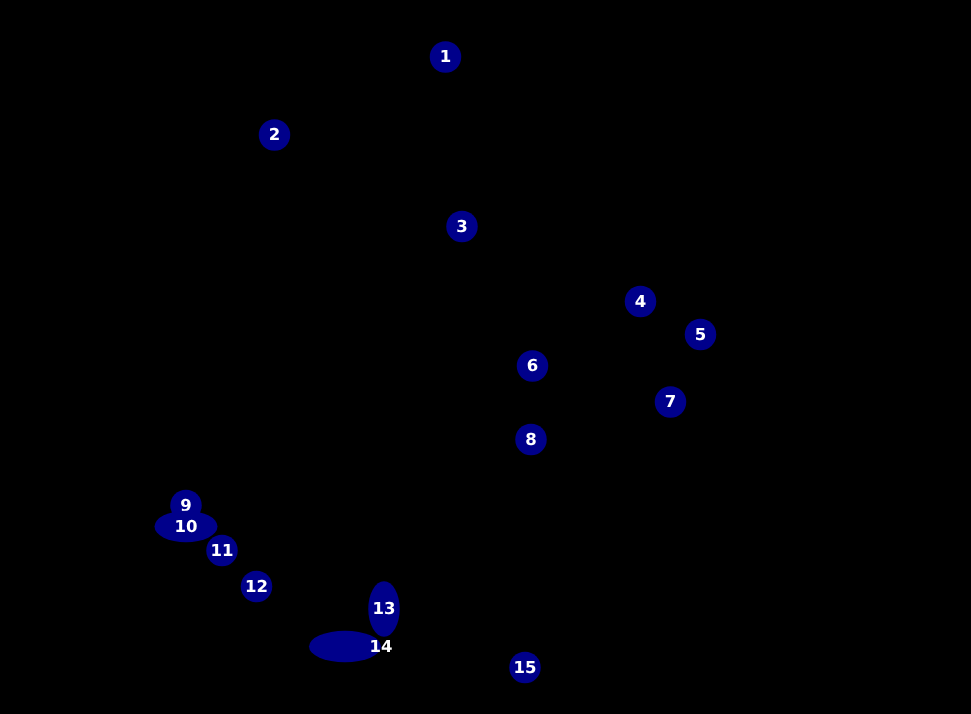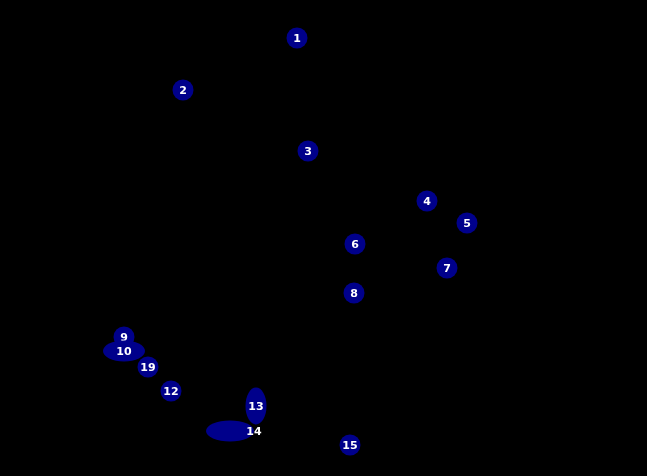--- a/index.html
+++ b/index.html
@@ -65,21 +65,21 @@
     <div class="marker" style="left: 354px; top: 293px; background: rgb(0, 0, 139); width: 21px; height: 21px;">
       <span style="color: rgb(255, 255, 255);">8</span>
     </div>
     <div class="marker" style="left: 124px; top: 337px; background: rgb(0, 0, 139); width: 21px; height: 21px;">
       <span style="color: rgb(255, 255, 255);">9</span>
     </div>
     <div class="marker" style="left: 124px; top: 351px; background: rgb(0, 0, 139); width: 42px; height: 21px;">
       <span style="color: rgb(255, 255, 255);">10</span>
     </div>
     <div class="marker" style="left: 148px; top: 367px; background: rgb(0, 0, 139); width: 21px; height: 21px;">
-      <span style="color: rgb(255, 255, 255);">19</span>
+      <span style="color: rgb(255, 255, 255);">11</span>
     </div>
     <div class="marker" style="left: 171px; top: 391px; background: rgb(0, 0, 139); width: 21px; height: 21px; align-items: center;">
       <span style="color: rgb(255, 255, 255);">12</span>
     </div>
     <div class="marker" style="left: 256px; top: 406px; background: rgb(0, 0, 139); width: 21px; height: 37px;">
       <span style="color: rgb(255, 255, 255);">13</span>
     </div>
     <div class="marker" style="left: 230px; top: 431px; background: rgb(0, 0, 139); width: 21px; height: 21px; padding-left: 48px;">
       <span style="color: rgb(255, 255, 255);">14</span>
     </div>

